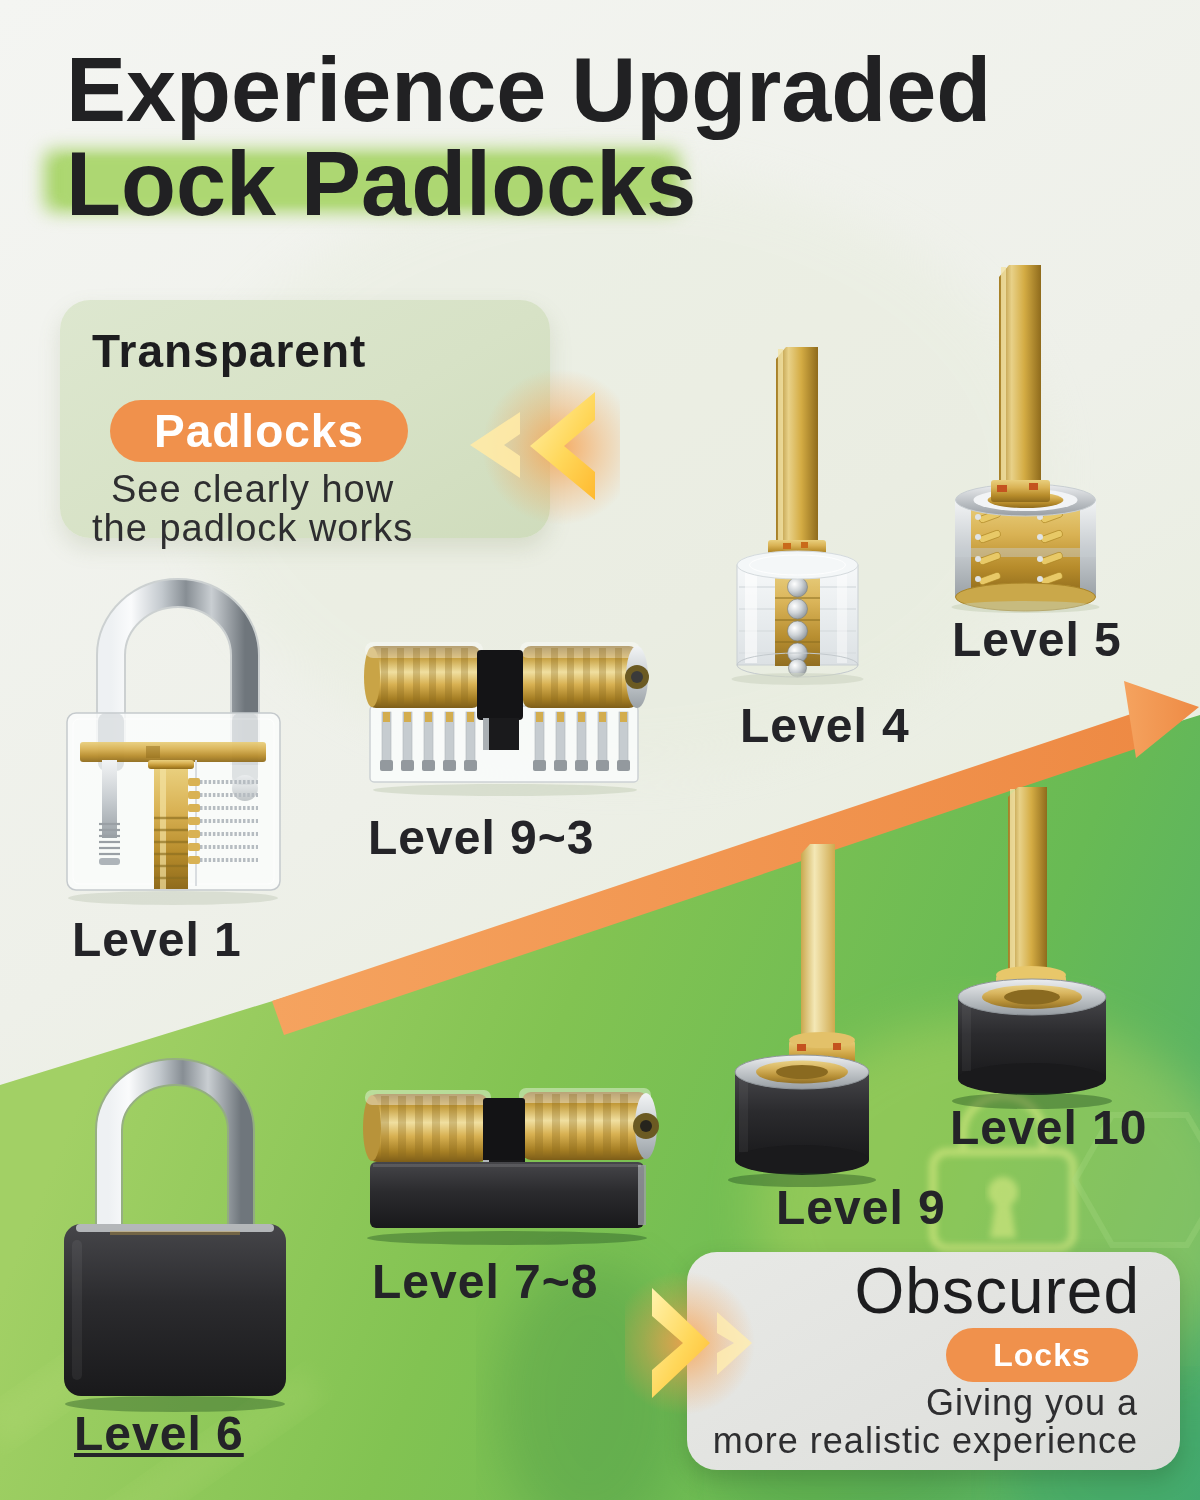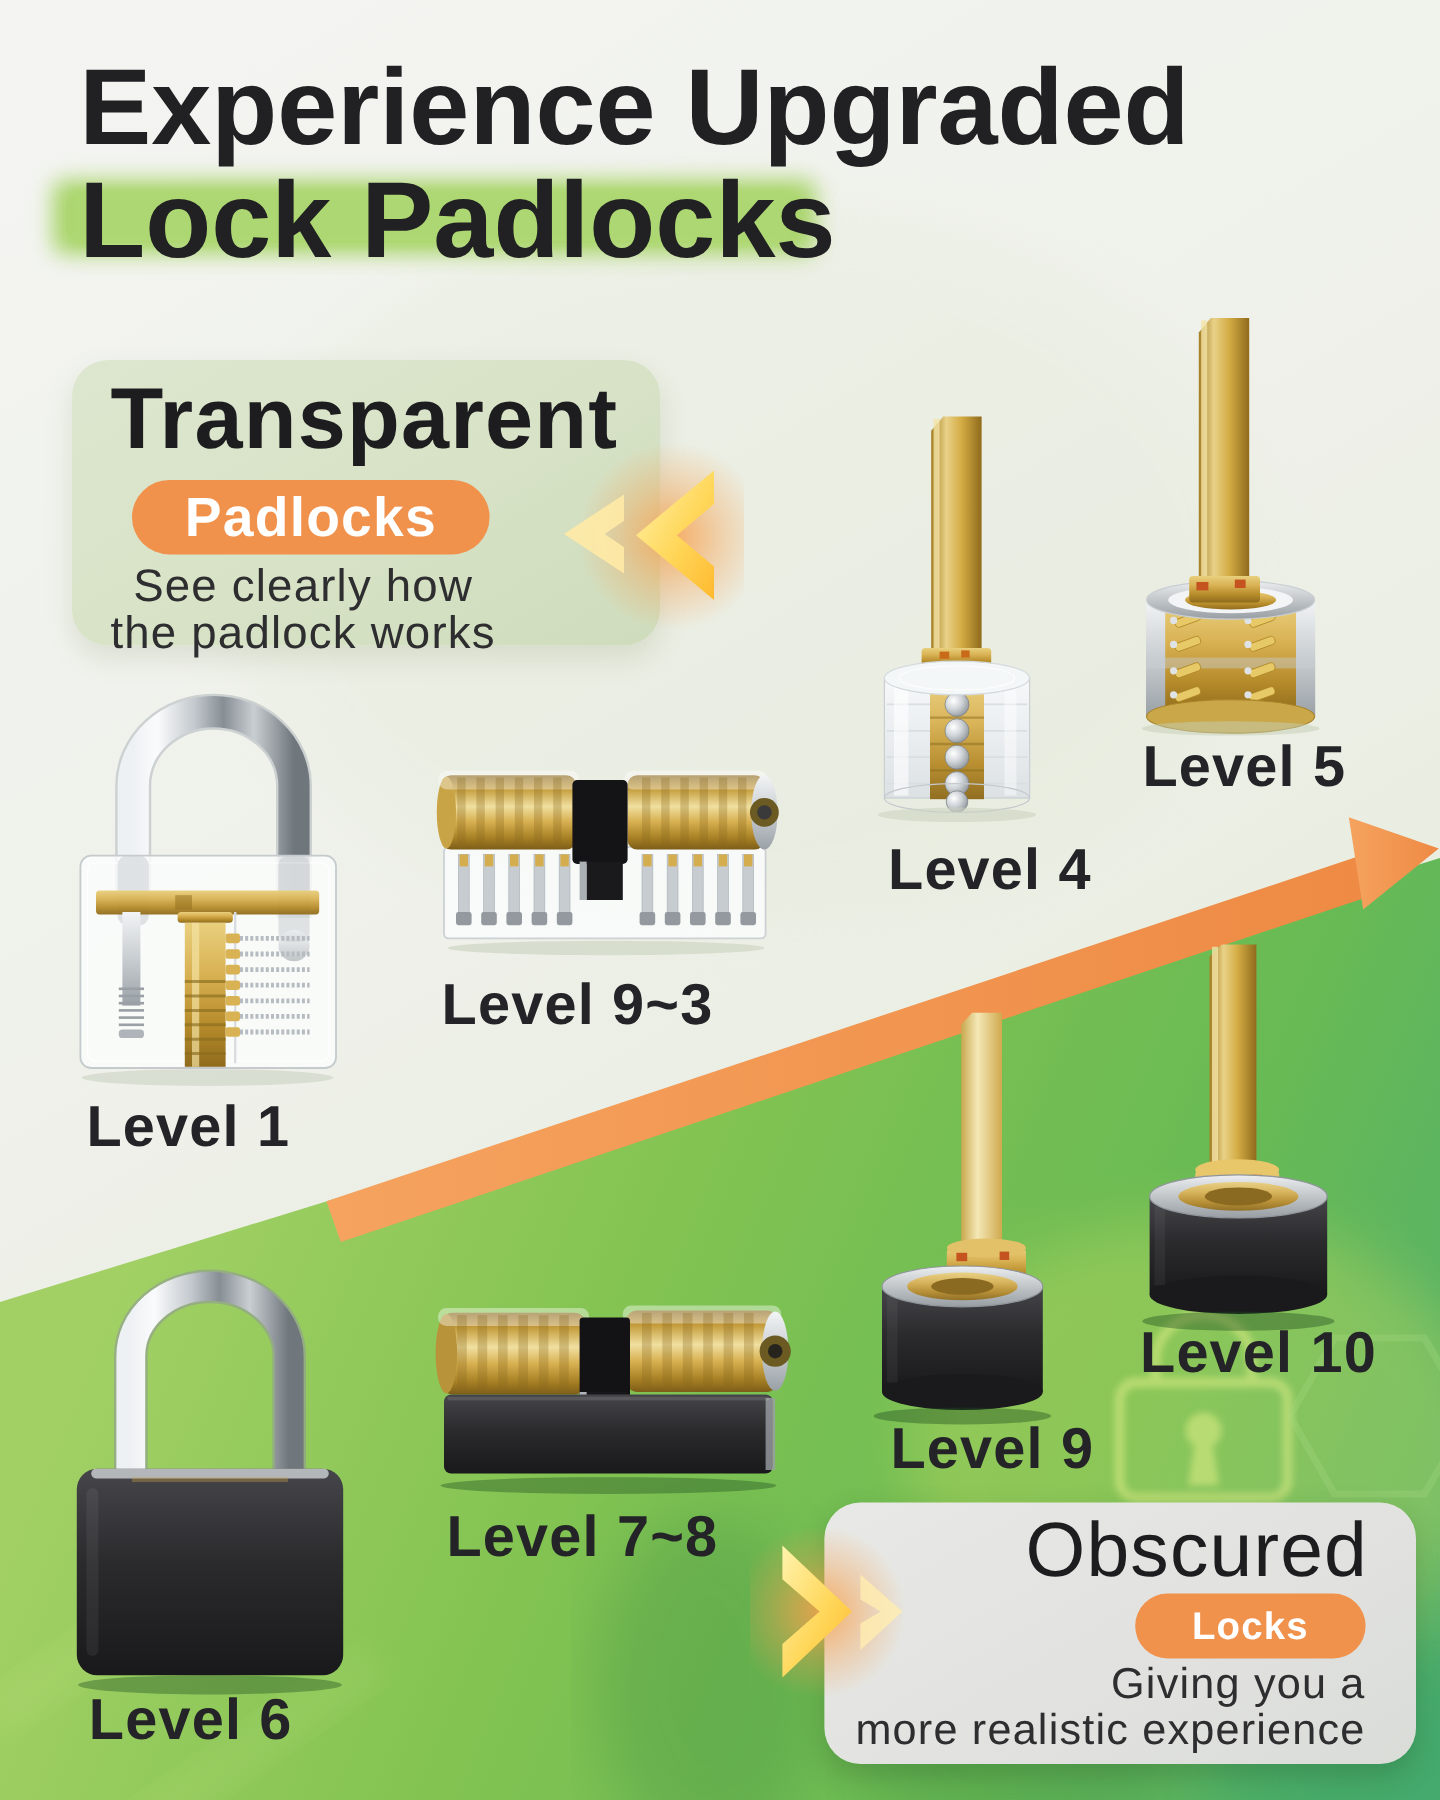--- a/index.html
+++ b/index.html
@@ -25,21 +25,21 @@
     background:#aed873;border-radius:6px;filter:blur(3px);opacity:.9;
   }
   
   .info-card{position:absolute;border-radius:30px;z-index:2;}
   #transparent-card{
     left:60px;top:300px;width:490px;height:238px;
     background:linear-gradient(150deg,#dde7cf 0%,#d7e2c6 55%,#cfdcbc 100%);
     box-shadow:0 10px 22px rgba(120,140,90,.18);
   }
   #transparent-card .card-title{
-    position:absolute;left:32px;top:8px;font-size:72px;font-weight:bold;color:#1d1d1f;
+    position:absolute;left:32px;top:24px;font-size:46px;font-weight:bold;color:#1d1d1f;
     letter-spacing:1px;white-space:nowrap;
   }
   #transparent-card .badge{
     position:absolute;left:50px;top:102px;width:298px;height:62px;
     background:#f0914c;border-radius:31px;color:#ffffff;font-size:46px;font-weight:bold;
     display:flex;align-items:center;justify-content:center;letter-spacing:1px;
   }
   #transparent-card .card-desc{
     position:absolute;left:32px;top:146px;font-size:38px;color:#2e2e30;
     line-height:1.02;letter-spacing:1px;white-space:nowrap;
@@ -65,23 +65,23 @@
   }
   
   .level-label{
     position:absolute;z-index:5;font-size:48px;font-weight:bold;color:#242428;
     letter-spacing:1px;white-space:nowrap;
   }
   #label-level-1{left:72px;top:912px;}
   #label-level-2-3{left:368px;top:810px;}
   #label-level-4{left:740px;top:698px;}
   #label-level-5{left:952px;top:612px;}
-  #label-level-6{left:74px;top:1406px;}
+  #label-level-6{left:74px;top:1406px;text-decoration:underline;}
   #label-level-7-8{left:372px;top:1254px;}
-  #label-level-9{left:742px;top:1180px;}
+  #label-level-9{left:776px;top:1180px;}
   #label-level-10{left:950px;top:1100px;}
   .lock-art{position:absolute;z-index:4;}
   .fx{position:absolute;z-index:5;}
 </style>
 </head>
 <body>
 
 <div id="canvas">
 
   <svg width="0" height="0" style="position:absolute" aria-hidden="true">

